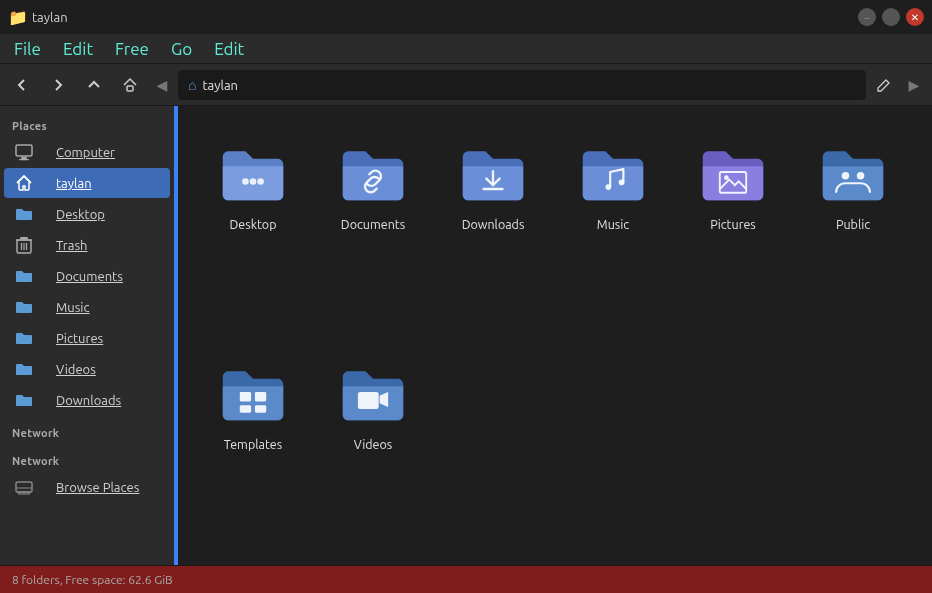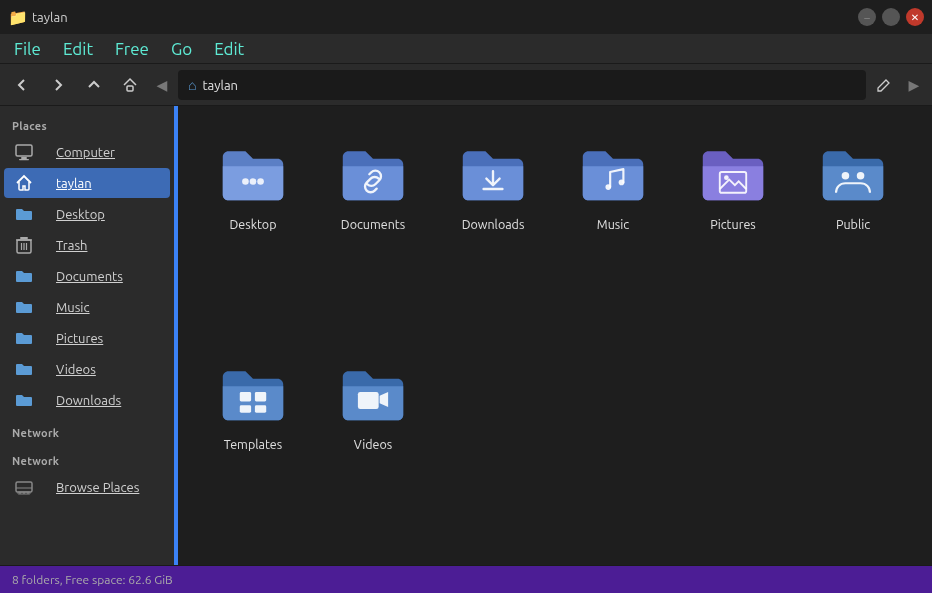--- a/index.html
+++ b/index.html
@@ -239,21 +239,21 @@
     }
 
     
     .folder-svg {
       width: 68px;
       height: 68px;
     }
 
     
     .status-bar {
-      background: #4c1d95;
+      background: #7f1d1d;
       height: 28px;
       border-top: 1px solid #1a1a1a;
       display: flex;
       align-items: center;
       padding: 0 12px;
       font-size: 12px;
       color: #aaa;
       flex-shrink: 0;
     }
 

